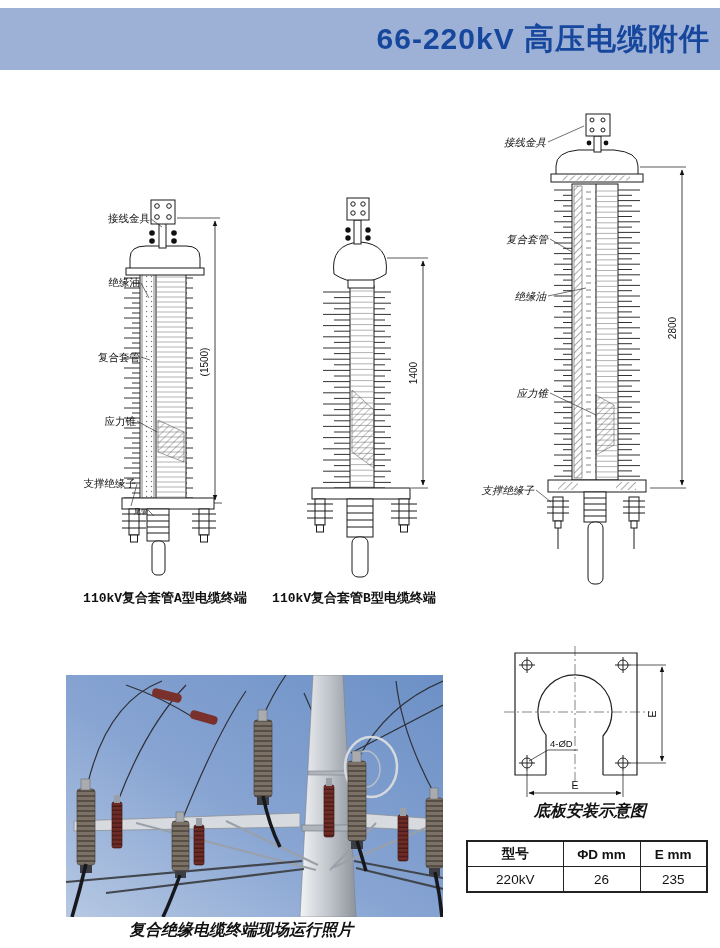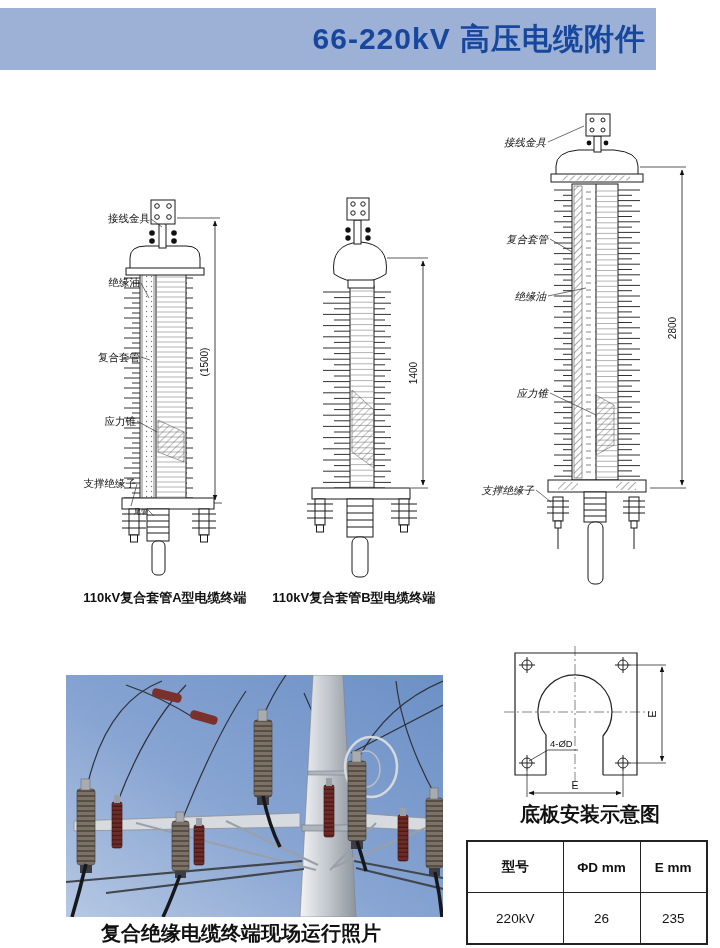--- a/index.html
+++ b/index.html
@@ -1,47 +1,47 @@
 <!DOCTYPE html>
 <html><head>
 <meta charset="utf-8">
 <style>
   html,body{margin:0;padding:0;background:#fff;}
   .page{position:relative;width:720px;height:948px;background:#fff;overflow:hidden;
         font-family:"Liberation Sans",sans-serif;color:#111;}
   
-  .band{position:absolute;left:0;top:8px;width:656px;height:62px;background:#9db1d7;}
+  .band{position:absolute;left:0;top:8px;width:720px;height:62px;background:#9db1d7;}
   .band-title{position:absolute;right:10px;top:0;height:62px;line-height:62px;
         font-size:30px;font-weight:bold;color:#17479d;letter-spacing:1px;}
   
   .drawings{position:absolute;left:0;top:0;width:720px;height:612px;}
   .ln{stroke:#1a1a1a;fill:none;stroke-width:1;}
   .fw{fill:#fff;stroke:#1a1a1a;stroke-width:1;}
   .ldr{stroke:#333;stroke-width:0.7;fill:none;}
   .ext{stroke:#111;stroke-width:0.7;}
   .dim{stroke:#111;stroke-width:0.8;marker-start:url(#arr);marker-end:url(#arr);}
   .lbl{font-size:10.5px;fill:#111;text-anchor:end;}
   .lbl-i{font-size:10.5px;fill:#111;text-anchor:end;font-style:italic;}
   .dtxt{font-size:10px;fill:#111;text-anchor:middle;}
   .tiny{font-size:7px;fill:#111;text-anchor:end;}
   
-  .cap{position:absolute;font-size:13px;font-weight:bold;text-align:center;color:#111;}
-  .bigcap{position:absolute;font-size:20px;font-weight:bold;text-align:center;color:#111;}
+  .cap{position:absolute;font-size:13px;font-weight:bold;text-align:center;color:#111;font-family:Liberation Mono, monospace;}
+  .bigcap{position:absolute;font-size:16px;font-weight:bold;text-align:center;color:#111;font-style:italic;}
   
   .photo{position:absolute;left:66px;top:675px;width:377px;height:242px;}
   
   .baseplate{position:absolute;left:500px;top:645px;width:178px;height:158px;}
   .bp{stroke:#222;stroke-width:1.2;fill:none;}
   .cl{stroke:#333;stroke-width:0.6;stroke-dasharray:10 3 2 3;fill:none;}
   .bptxt{font-size:10.5px;fill:#111;text-anchor:middle;}
   
   .spec-table{position:absolute;left:466px;top:840px;border-collapse:collapse;
         background:#fff;border:2.2px solid #222;}
   .spec-table th,.spec-table td{border:1.8px solid #222;font-size:13.5px;text-align:center;
-        padding:13px;height:24px;color:#111;}
+        padding:0;height:24px;color:#111;}
   .spec-table th{font-weight:bold;}
 </style>
 </head>
 <body>
 
 <div class="page">
 
   <div class="band">
     <div class="band-title">66-220kV 高压电缆附件</div>
   </div>

